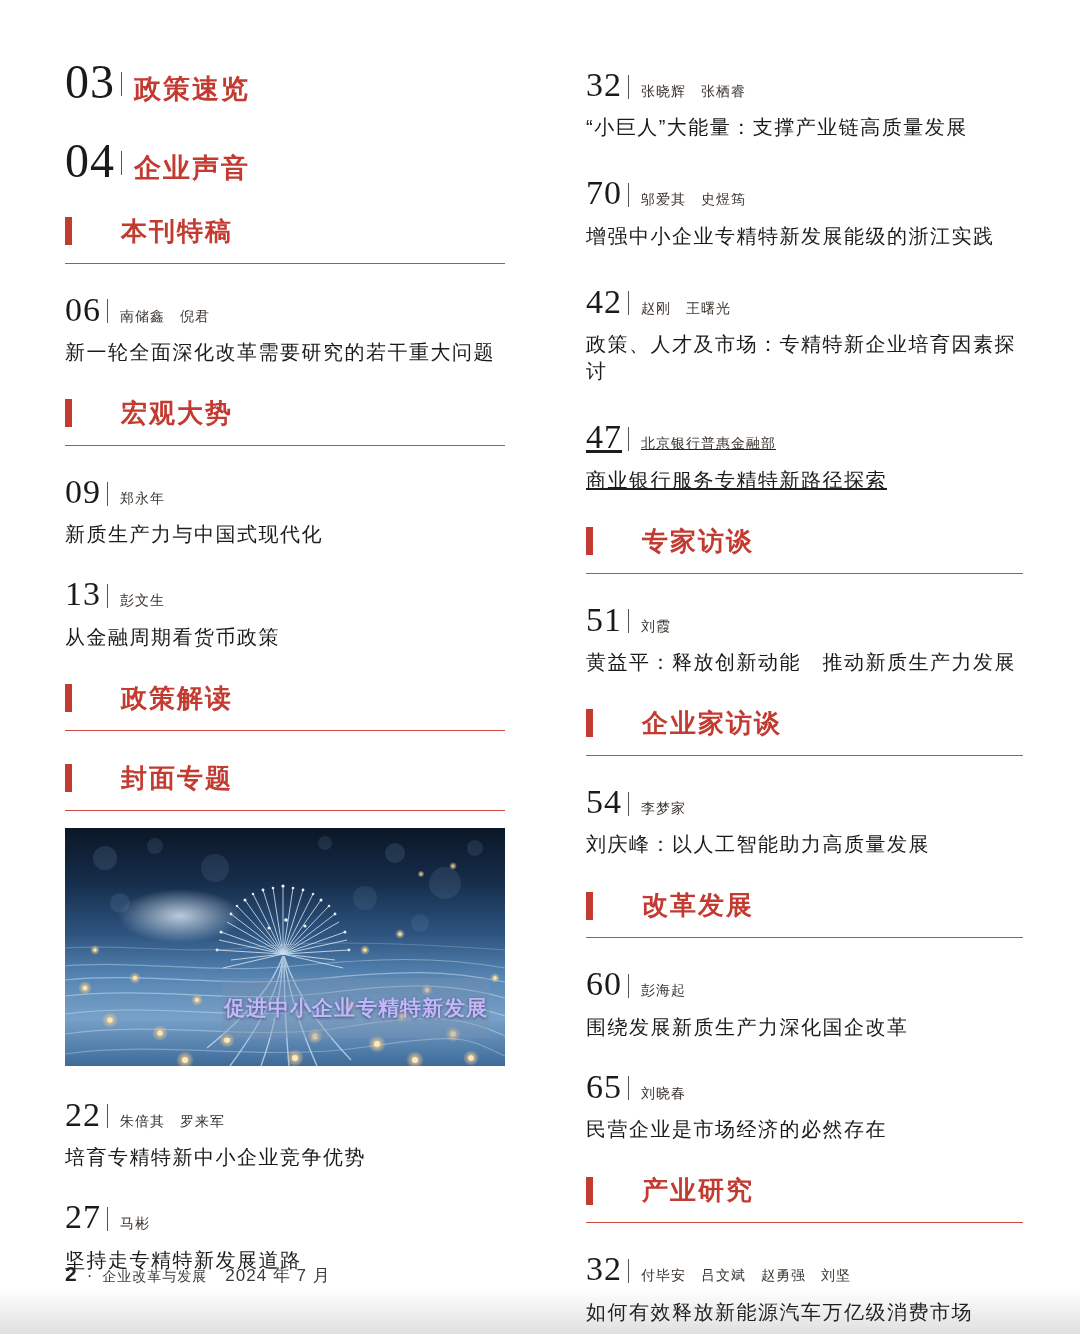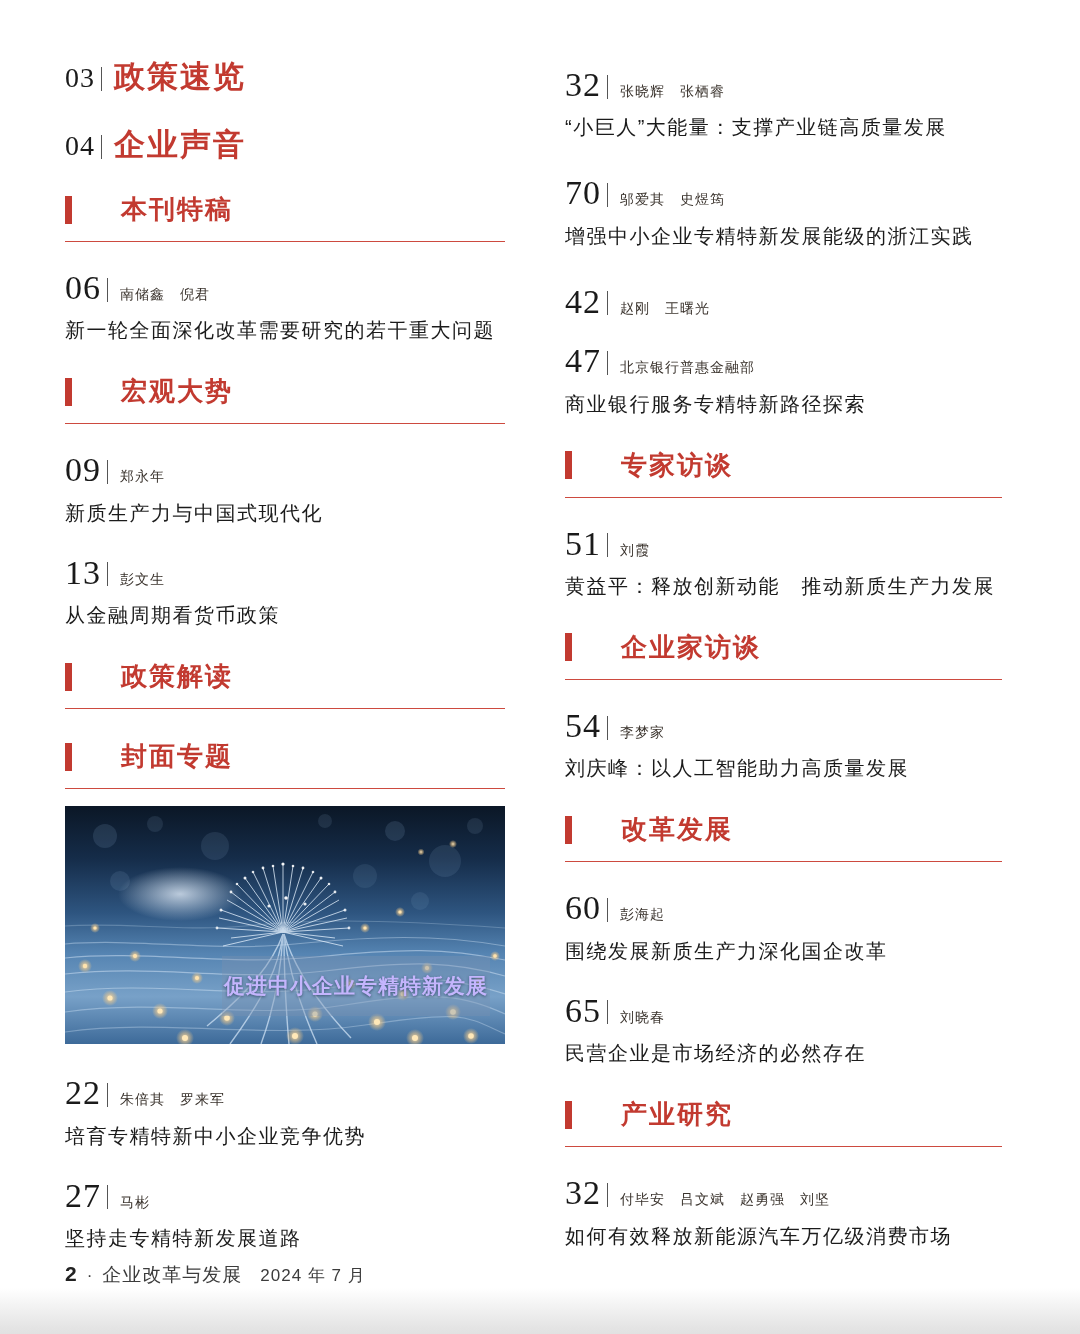--- a/index.html
+++ b/index.html
@@ -7,35 +7,35 @@
   .page {
     position:relative;
     width:1080px; height:1334px;
     background:#ffffff;
     overflow:hidden;
     font-family:"Liberation Sans", sans-serif;
     color:#1d1d1d;
   }
   .col { position:absolute; top:56px; }
   .col-left  { left:65px;  width:440px; }
-  .col-right { left:565px; width:437px; }
+  .col-right { left:586px; width:437px; }
 
   
   .top-item { display:flex; align-items:baseline; margin-bottom:26px; }
   .pg {
     font-family:"Liberation Serif", "DejaVu Serif", serif;
-    font-size:28px; line-height:1.1; color:#1a1a1a; letter-spacing:1px;
+    font-size:48px; line-height:1.1; color:#1a1a1a; letter-spacing:1px;
   }
   .vsep {
     width:1px; height:24px; background:#555;
     display:inline-block; margin:0 12px 0 6px; align-self:center;
     position:relative; top:2px; flex:0 0 auto;
   }
   .top-item .red-title {
-    font-size:31px; font-weight:bold; color:#c23a30; letter-spacing:2px;
+    font-size:27px; font-weight:bold; color:#c23a30; letter-spacing:2px;
   }
 
   
   .sec { margin-top:30px; }
   .sec-head { display:flex; align-items:center;gap:27px; }
   .sec-bar { width:7px; height:28px; background:#c23a30; margin-right:22px; flex:0 0 auto; }
   .sec-title { font-size:26px; font-weight:bold; color:#c23a30; letter-spacing:2px; }
   .sec-rule { height:1px; background:#cd4a3f; margin-top:14px; }
 
   
@@ -65,21 +65,21 @@
     text-shadow:0 1px 3px rgba(20,35,60,0.6);
   }
 
   
   .footer {
     position:absolute; left:65px; top:1262px;
     display:flex; align-items:baseline; color:#3c3c3c;
   }
   .footer .f-pg { font-size:21px; font-weight:bold; color:#222; }
   .footer .f-dot { margin:0 10px; font-size:17px; }
-  .footer .f-mag { font-size:19px; letter-spacing:1px; }
+  .footer .f-mag { font-size:14px; letter-spacing:1px; }
   .footer .f-date { font-size:17px; margin-left:18px; letter-spacing:1px; }
 
   .bottom-shade {
     position:absolute; left:0; bottom:0; width:100%; height:46px;
     background:linear-gradient(180deg, rgba(0,0,0,0) 0%, rgba(90,90,90,0.16) 85%, rgba(120,120,120,0.22) 100%);
     pointer-events:none;
   }
 </style>
 </head>
 <body>
@@ -355,23 +355,24 @@
       </div>
       <div class="entry-title">增强中小企业专精特新发展能级的浙江实践</div>
     </div>
 
     <div class="entry" style="margin-top:33px;">
       <div class="entry-head">
         <span class="pg">42</span>
         <span class="vsep"></span>
         <span class="authors">赵刚　王曙光</span>
       </div>
-    </div>
-
-    <div class="entry" style="margin-top:22px;">
+      <div class="entry-title">政策、人才及市场：专精特新企业培育因素探讨</div>
+    </div>
+
+    <div class="entry" style="margin-top:33px;text-decoration:underline;">
       <div class="entry-head">
         <span class="pg">47</span>
         <span class="vsep"></span>
         <span class="authors">北京银行普惠金融部</span>
       </div>
       <div class="entry-title">商业银行服务专精特新路径探索</div>
     </div>
 
     <div class="sec">
       <div class="sec-head">

